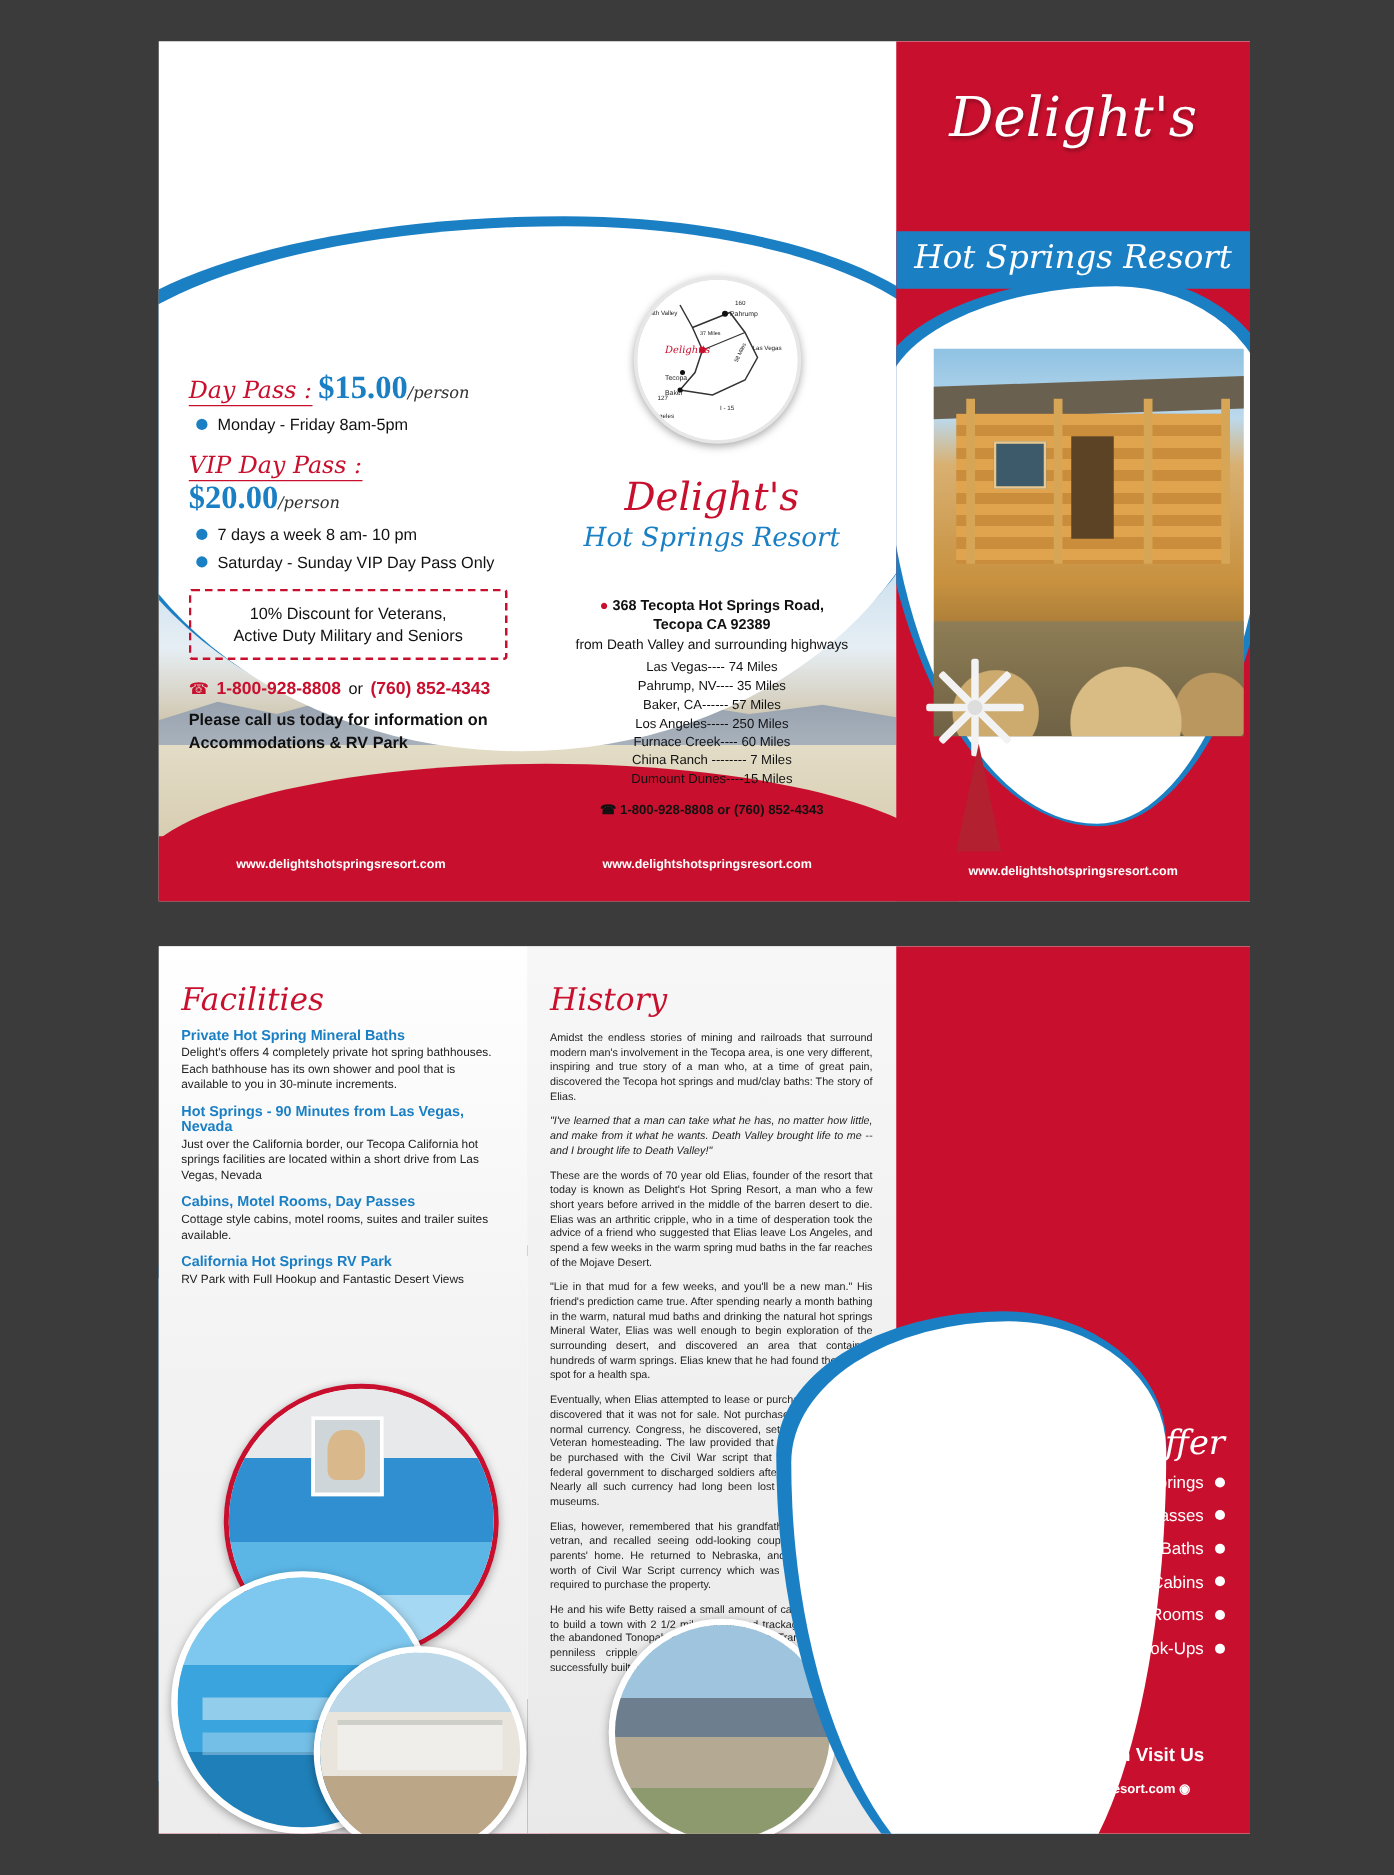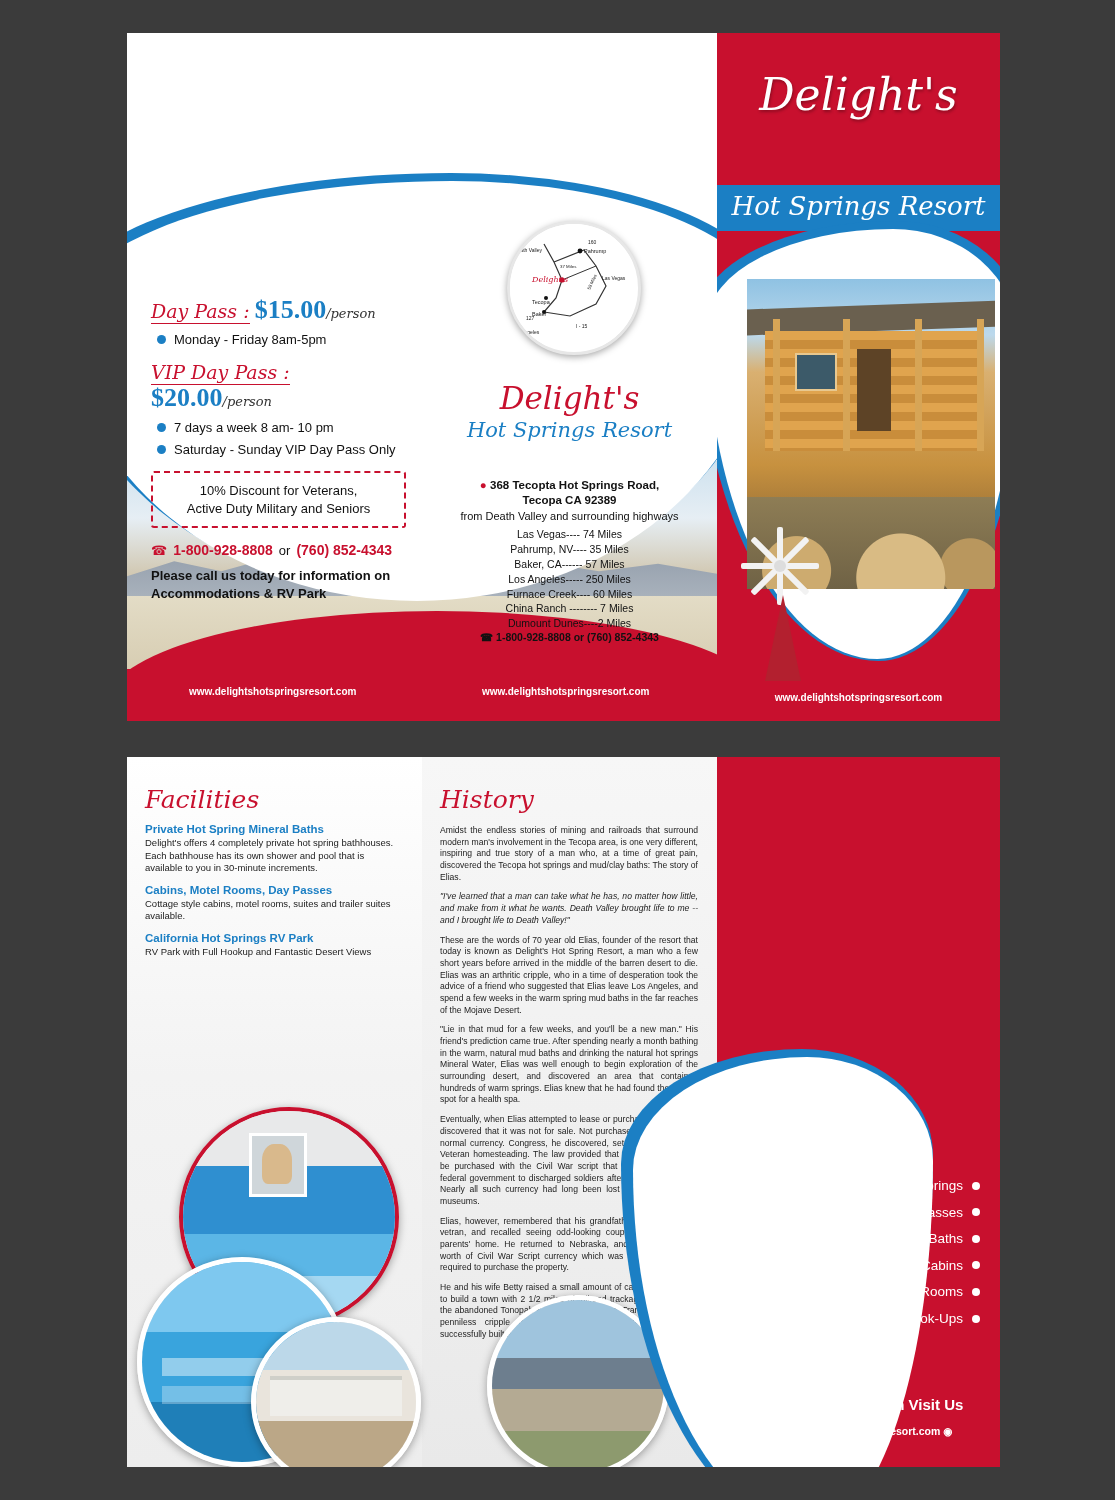--- a/index.html
+++ b/index.html
@@ -109,21 +109,21 @@
   }
   .mapcircle svg{display:block;}
   .logo2{position:absolute;left:0;top:350px;width:295px;text-align:center;}
   .logo2 .l1{font-family:"DejaVu Serif",serif;font-style:italic;color:#c8102e;font-size:31px;line-height:1;}
   .logo2 .l2{font-family:"DejaVu Serif",serif;font-style:italic;color:#1b7fc4;font-size:21px;margin-top:4px;}
   .addr{position:absolute;left:0;top:445px;width:295px;text-align:center;color:#111;}
   .addr .a1{font-size:11.5px;font-weight:bold;line-height:1.3;}
   .addr .pin{color:#c8102e;}
   .addr .a2{font-size:11px;margin-top:2px;}
   .dist{margin-top:5px;font-size:10.5px;line-height:1.42;color:#111;}
-  .addr .ph2{margin-top:0;font-size:10.5px;font-weight:bold;color:#111;}
+  .addr .ph2{margin-top:10px;font-size:10.5px;font-weight:bold;color:#111;}
 
   
   #p3 .coverlogo{position:absolute;left:0;top:40px;width:283px;text-align:center;}
   #p3 .coverlogo .c1{font-family:"DejaVu Serif",serif;font-style:italic;color:#fff;font-size:44px;line-height:1;text-shadow:1px 2px 3px rgba(0,0,0,.3);}
   #p3 .bluestrip{position:absolute;left:0;top:152px;width:283px;height:46px;background:#1b7fc4;}
   #p3 .bluestrip .c2{position:absolute;left:0;top:6px;width:283px;text-align:center;color:#fff;font-family:"DejaVu Serif",serif;font-style:italic;font-size:26px;}
   .cover-white{
     position:absolute;left:-10px;top:196px;width:310px;height:430px;background:#fff;
     border-radius:60% 40% 45% 55% / 22% 25% 75% 78%;
   }
@@ -325,21 +325,21 @@
       </div>
       <div class="a1">Tecopa CA 92389</div>
       <div class="a2">from Death Valley and surrounding highways</div>
       <div class="dist">
         <div>Las Vegas---- 74 Miles</div>
         <div>Pahrump, NV---- 35 Miles</div>
         <div>Baker, CA------ 57 Miles</div>
         <div>Los Angeles----- 250 Miles</div>
         <div>Furnace Creek---- 60 Miles</div>
         <div>China Ranch -------- 7 Miles</div>
-        <div>Dumount Dunes----2 Miles</div>
+        <div>Dumount Dunes----15 Miles</div>
       </div>
       <div class="ph2">
         <span>☎</span>
         <span>1-800-928-8808 or (760) 852-4343</span>
       </div>
     </div>
   </div>
 
   <div class="panel" id="p3">
     <div class="coverlogo">
@@ -386,20 +386,24 @@
   <div class="redfoot"></div>
 
   <div class="ipanel" id="i1">
     <div class="h head-script">Facilities</div>
     <div class="body">
       <div class="sec">
         <h4>Private Hot Spring Mineral Baths</h4>
         <p>Delight's offers 4 completely private hot spring bathhouses. Each bathhouse has its own shower and pool that is available to you in 30-minute increments.</p>
       </div>
       <div class="sec">
+        <h4>Hot Springs - 90 Minutes from Las Vegas, Nevada</h4>
+        <p>Just over the California border, our Tecopa California hot springs facilities are located within a short drive from Las Vegas, Nevada</p>
+      </div>
+      <div class="sec">
         <h4>Cabins, Motel Rooms, Day Passes</h4>
         <p>Cottage style cabins, motel rooms, suites and trailer suites available.</p>
       </div>
       <div class="sec">
         <h4>California Hot Springs RV Park</h4>
         <p>RV Park with Full Hookup and Fantastic Desert Views</p>
       </div>
     </div>
   </div>
 
@@ -442,20 +446,21 @@
       </div>
   </div>
   <div class="photo-circle ring-blue motel">
     <div class="img"></div>
     <div class="b"></div>
   </div>
 
   <div class="ipanel" id="i3">
     <div class="swoosh3-blue"></div>
     <div class="swoosh3-white"></div>
+    <div class="offer-h">We Offer</div>
     <div class="offers">
       <div class="offer-row">
         <span class="txt">Day Vegas to the Hot Springs</span>
         <span class="dot"></span>
       </div>
       <div class="offer-row">
         <span class="txt">VIP Passes</span>
         <span class="dot"></span>
       </div>
       <div class="offer-row">

